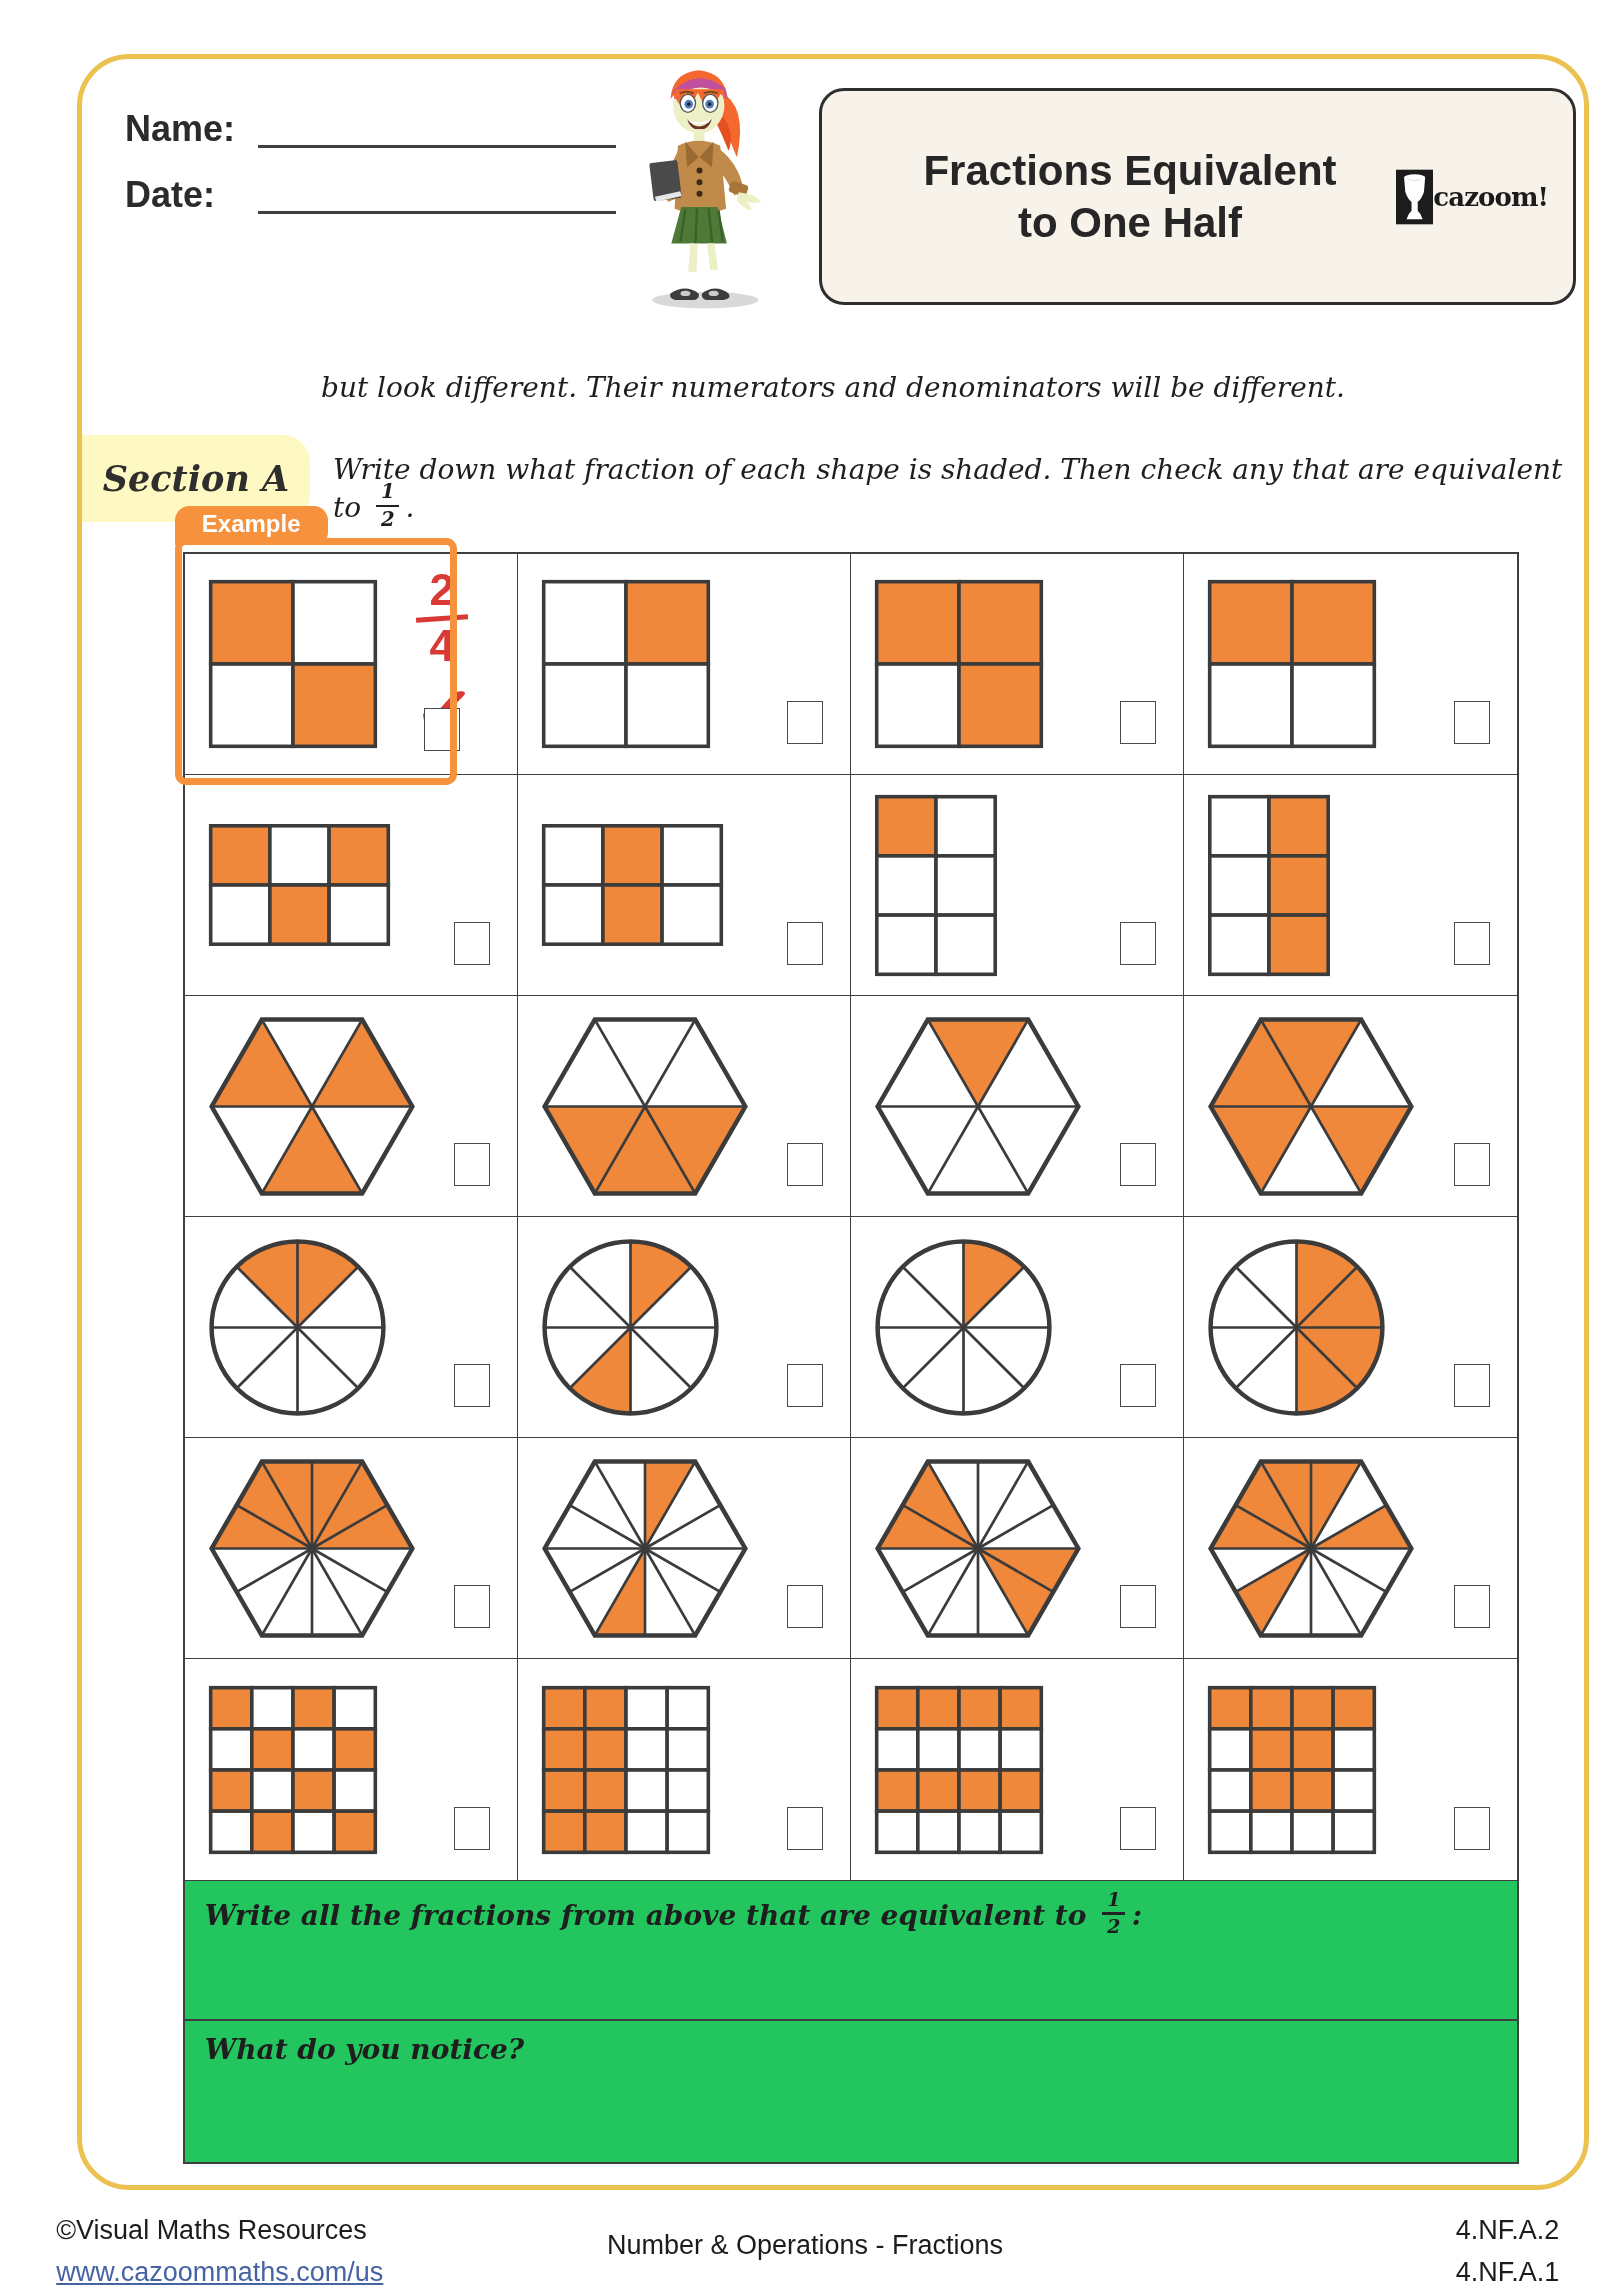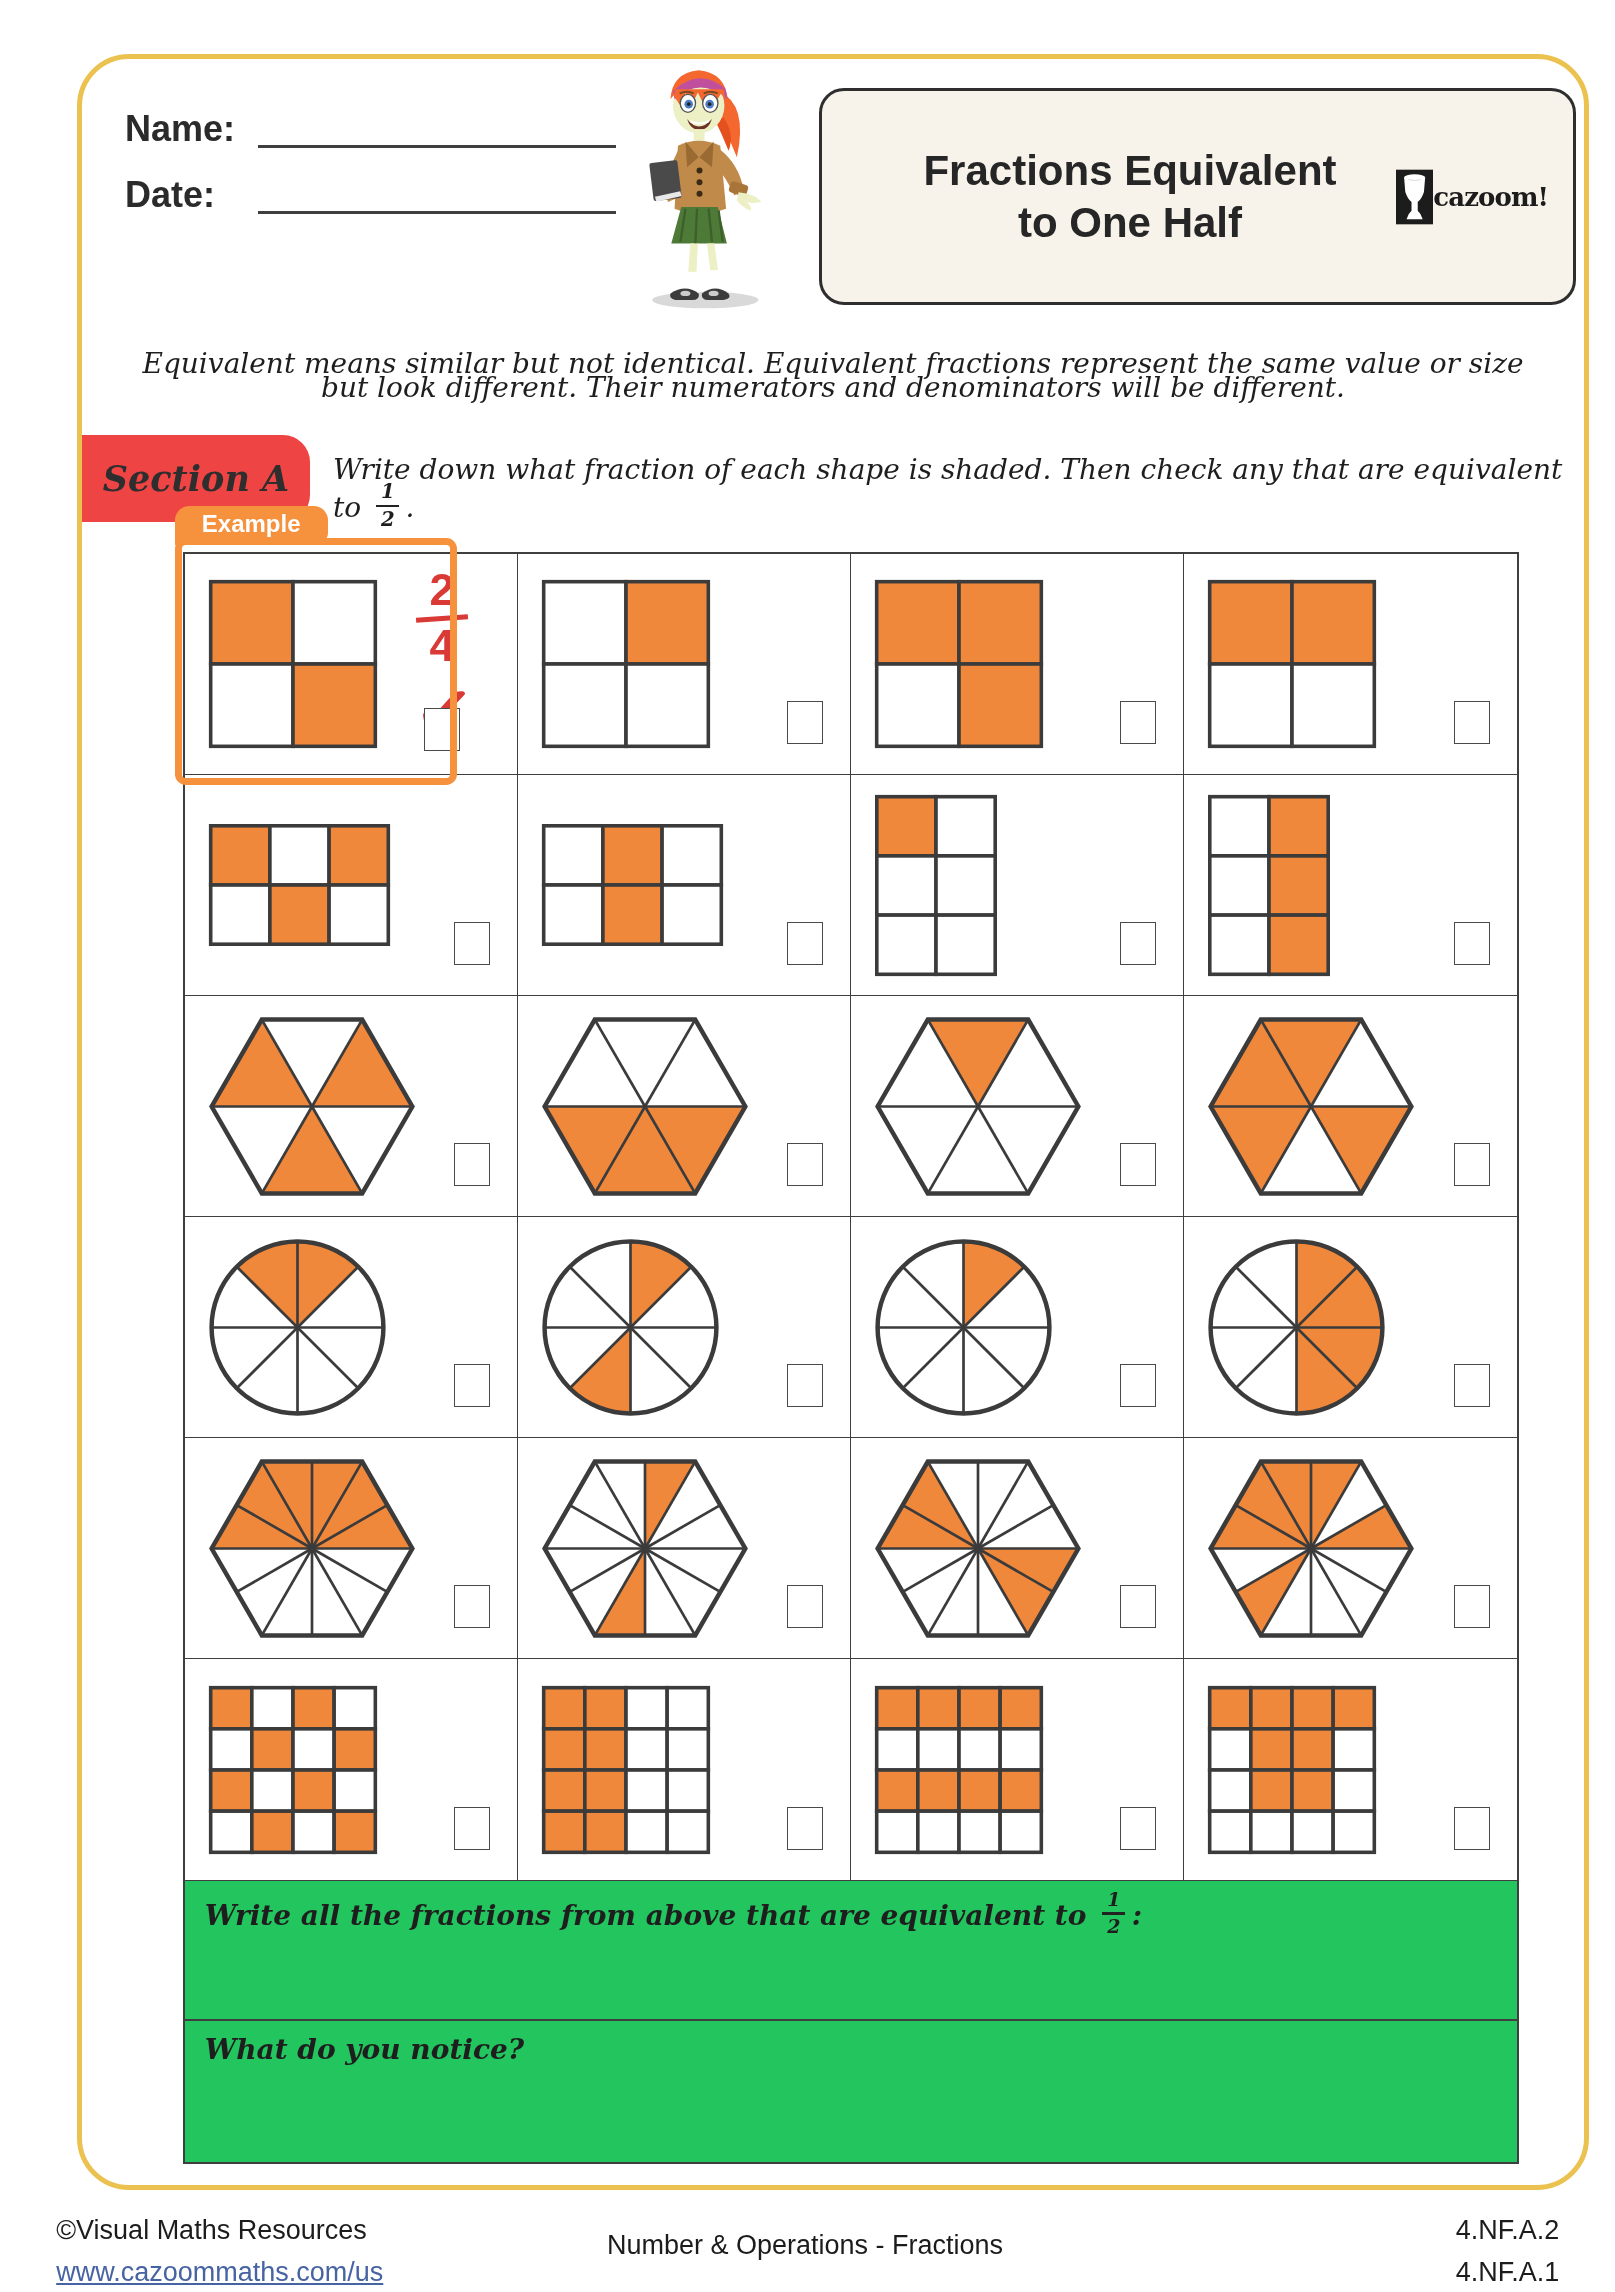--- a/index.html
+++ b/index.html
@@ -23,21 +23,21 @@
                color:#1c1c1c; letter-spacing:-0.9px; margin-top:1.8px; }
 
   .girl { position:absolute; left:537px; top:1.8px; }
 
   
   .intro { position:absolute; left:0; width:100%; text-align:center;
            font-family:"DejaVu Serif", serif; font-style:italic; font-size:28px; color:#1e1e1e; }
 
   
   .badge { position:absolute; left:0px; top:376px; width:228px; height:87px;
-           background:#ef4444; border-radius:0 27px 27px 0; display:flex;
+           background:#fef9c3; border-radius:0 27px 27px 0; display:flex;
            align-items:center; justify-content:center;
            font-family:"DejaVu Serif", serif; font-style:italic; font-weight:bold;
            font-size:35px; color:#2e2e2e; }
   .instruction { position:absolute; left:251px; top:394px; font-family:"DejaVu Serif", serif;
                  font-style:italic; font-size:28px; color:#1e1e1e; }
   .frac { display:inline-flex; flex-direction:column; align-items:center;
           vertical-align:middle; margin:0 6.3px; line-height:1; font-weight:bold;
           font-size:19.7px; position:relative; top:-3.6px; }
   .frac .bar { width:23px; height:2.7px; background:#222; margin:2.7px 0; }
 
@@ -144,21 +144,20 @@
         <svg width="56" height="82" viewBox="0 0 60 88">
           <rect x="0" y="0" width="60" height="88" fill="#1c1c1c"></rect>
           <ellipse cx="30" cy="12" rx="17" ry="4.5" fill="#ffffff"></ellipse>
           <path d="M13 12 Q30 18 47 12 L45 36 Q41 48 35 52 L35 66 Q41 71 43 80 L17 80 Q19 71 25 66 L25 52 Q19 48 15 36 Z" fill="#ffffff"></path>
           <path d="M20 16 Q30 19 40 16" stroke="#d8d8d8" stroke-width="1.5" fill="none"></path>
         </svg>
         <div class="logo-word">cazoom!</div>
       </div>
     </div>
 
-    <div class="intro" style="top:288px;">Equivalent means similar but not identical. Equivalent fractions represent the same value or size</div>
     <div class="intro" style="top:312px;">but look different. Their numerators and denominators will be different.</div>
 
     <div class="badge">Section A</div>
     <div class="instruction">
       <span>Write down what fraction of each shape is shaded. Then check any that are equivalent to</span>
       <span class="frac">
           <span>1</span>
           <span class="bar"></span>
           <span>2</span>
         </span><span>.</span>

